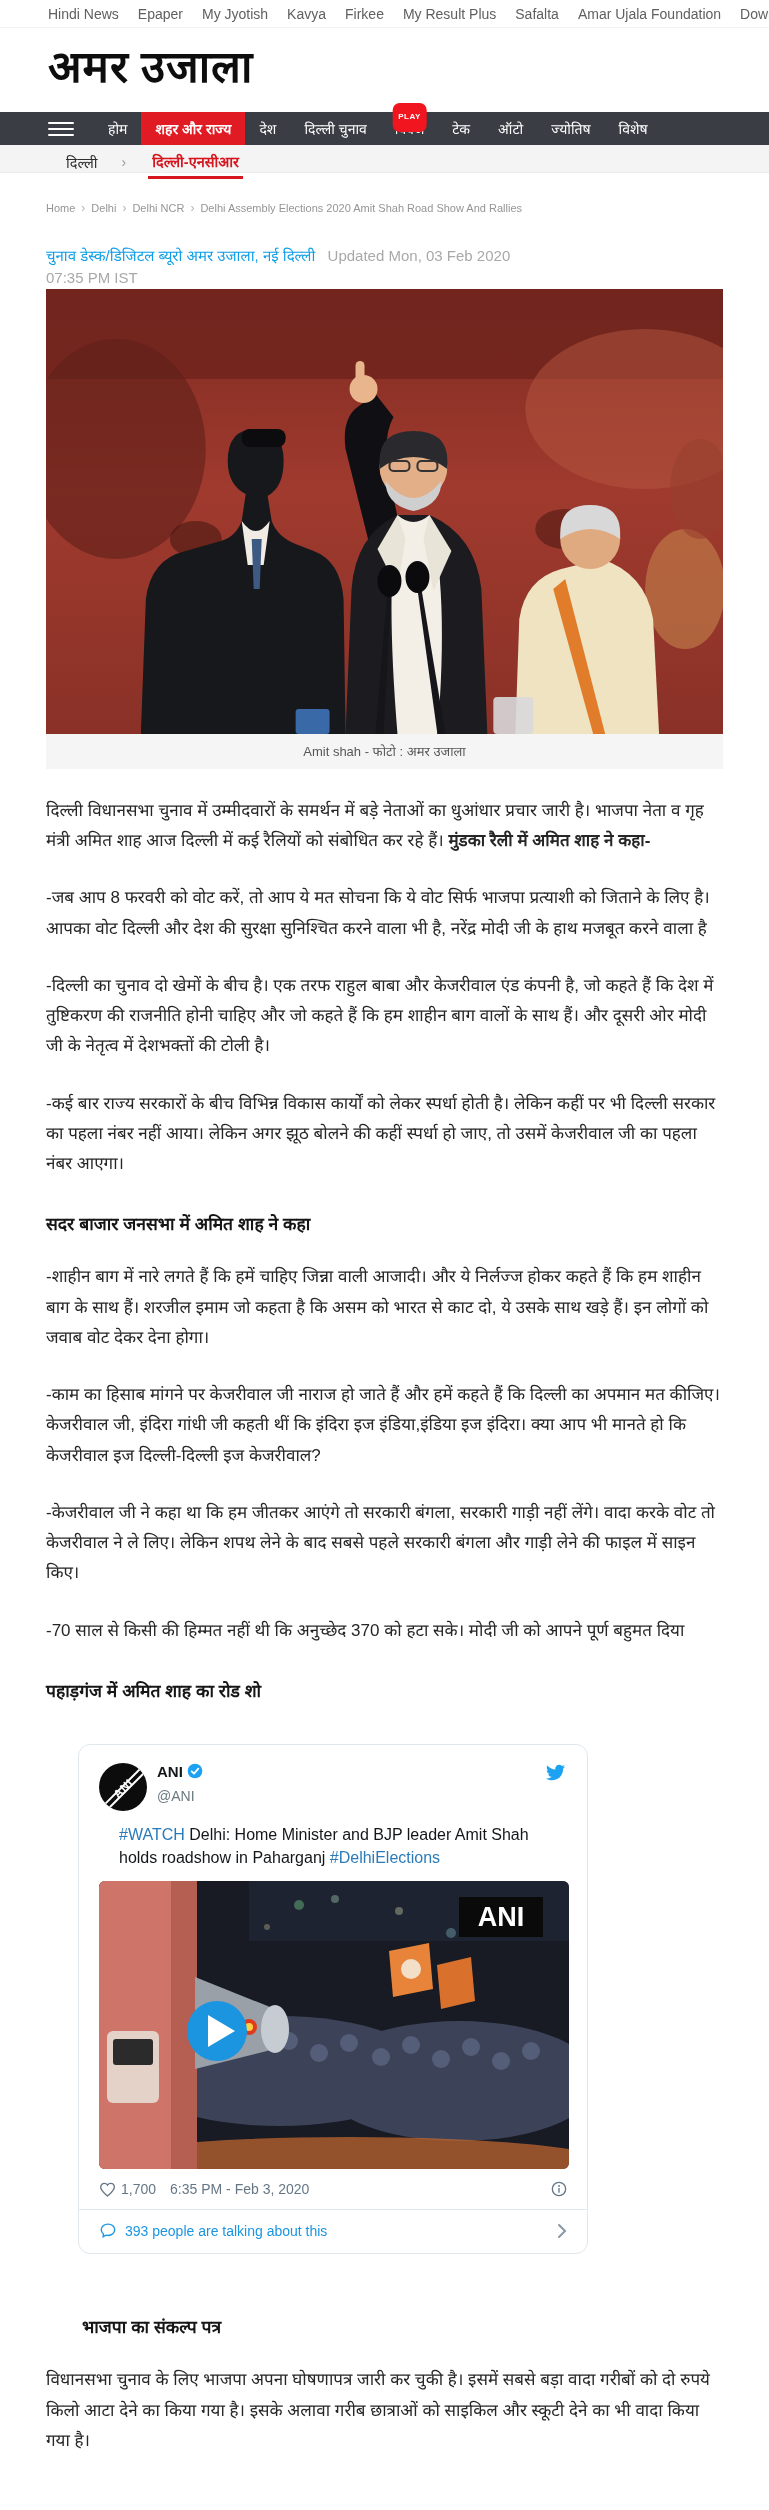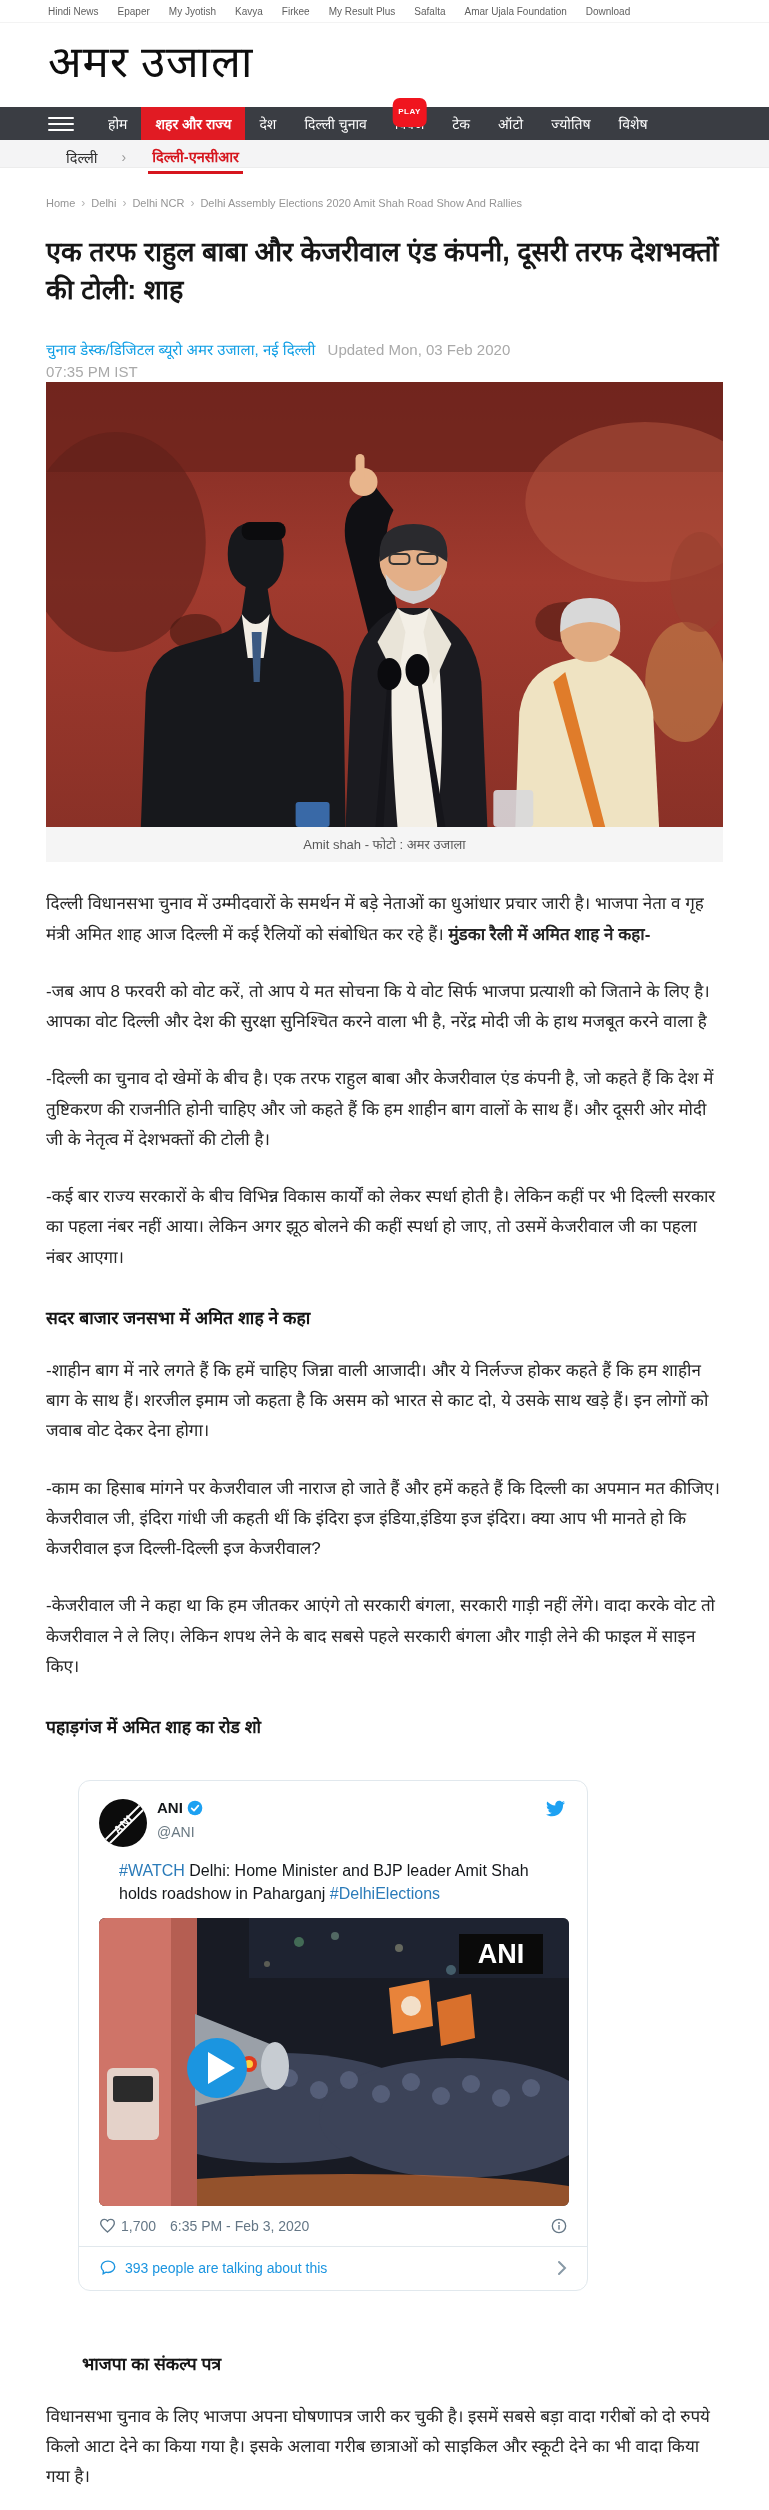--- a/index.html
+++ b/index.html
@@ -7,26 +7,26 @@
   body {
     width:769px; min-height:2510px; margin:0 auto;
     font-family:"Liberation Sans","DejaVu Sans",sans-serif;
     color:#222;
   }
   .container { padding:0 46px; }
 
   
   .topbar { padding:6px 0 5px; border-bottom:1px solid #f3f3f3; }
   .topbar-inner { display:flex; gap:19px; align-items:center; padding:0 48px; }
-  .topbar a { font-size:10px; color:#5f5f5f; text-decoration:none; white-space:nowrap; cursor:pointer; }
+  .topbar a { font-size:14px; color:#5f5f5f; text-decoration:none; white-space:nowrap; cursor:pointer; }
 
   
   .logo-row { padding:16px 48px 20px; }
   .logo {
-    display:inline-block; font-size:44px; font-weight:400; color:#0d0d0d;
+    display:inline-block; font-size:44px; font-weight:700; color:#0d0d0d;
     letter-spacing:1px; font-family:"Liberation Serif","DejaVu Serif",serif;
     cursor:pointer; line-height:1.1;
   }
 
   
   .mainnav { background:#3a3d43; height:33px; position:relative; }
   .mainnav-inner { display:flex; align-items:stretch; height:33px; padding-left:48px; }
   .hamburger { display:flex; flex-direction:column; justify-content:center; gap:4px; width:26px; margin-right:20px; cursor:pointer; }
   .hamburger span { display:block; height:2px; background:#fff; border-radius:1px; }
   .nav-item {
@@ -162,21 +162,20 @@
   <div class="breadcrumb">
     <a class="crumb">Home</a>
     <span class="crumb-sep">›</span>
     <a class="crumb">Delhi</a>
     <span class="crumb-sep">›</span>
     <a class="crumb">Delhi NCR</a>
     <span class="crumb-sep">›</span>
     <span class="crumb current">Delhi Assembly Elections 2020 Amit Shah Road Show And Rallies</span>
   </div>
 
-  <h1 class="article-title">एक तरफ राहुल बाबा और केजरीवाल एंड कंपनी, दूसरी तरफ देशभक्तों की टोली: शाह</h1>
 
   <div class="byline-row">
     <a class="byline-link">चुनाव डेस्क/डिजिटल ब्यूरो अमर उजाला, नई दिल्ली</a>
     <span class="updated">Updated Mon, 03 Feb 2020</span>
     <span class="updated-time">07:35 PM IST</span>
   </div>
 
   <figure class="hero">
     <svg class="hero-img" viewBox="0 0 678 445" preserveAspectRatio="none" xmlns="http://www.w3.org/2000/svg">
       <defs>
@@ -235,20 +234,21 @@
 
   <div class="article-body">
     <p class="bodypara"><span>दिल्ली विधानसभा चुनाव में उम्मीदवारों के समर्थन में बड़े नेताओं का धुआंधार प्रचार जारी है। भाजपा नेता व गृह मंत्री अमित शाह आज दिल्ली में कई रैलियों को संबोधित कर रहे हैं। </span><span class="bold-tail">मुंडका रैली में अमित शाह ने कहा-</span></p>
     <p class="bodypara">-जब आप 8 फरवरी को वोट करें, तो आप ये मत सोचना कि ये वोट सिर्फ भाजपा प्रत्याशी को जिताने के लिए है। आपका वोट दिल्ली और देश की सुरक्षा सुनिश्चित करने वाला भी है, नरेंद्र मोदी जी के हाथ मजबूत करने वाला है</p>
     <p class="bodypara">-दिल्ली का चुनाव दो खेमों के बीच है। एक तरफ राहुल बाबा और केजरीवाल एंड कंपनी है, जो कहते हैं कि देश में तुष्टिकरण की राजनीति होनी चाहिए और जो कहते हैं कि हम शाहीन बाग वालों के साथ हैं। और दूसरी ओर मोदी जी के नेतृत्व में देशभक्तों की टोली है।</p>
     <p class="bodypara">-कई बार राज्य सरकारों के बीच विभिन्न विकास कार्यों को लेकर स्पर्धा होती है। लेकिन कहीं पर भी दिल्ली सरकार का पहला नंबर नहीं आया। लेकिन अगर झूठ बोलने की कहीं स्पर्धा हो जाए, तो उसमें केजरीवाल जी का पहला नंबर आएगा।</p>
     <h2 class="subhead">सदर बाजार जनसभा में अमित शाह ने कहा</h2>
     <p class="bodypara">-शाहीन बाग में नारे लगते हैं कि हमें चाहिए जिन्ना वाली आजादी। और ये निर्लज्ज होकर कहते हैं कि हम शाहीन बाग के साथ हैं। शरजील इमाम जो कहता है कि असम को भारत से काट दो, ये उसके साथ खड़े हैं। इन लोगों को जवाब वोट देकर देना होगा।</p>
     <p class="bodypara">-काम का हिसाब मांगने पर केजरीवाल जी नाराज हो जाते हैं और हमें कहते हैं कि दिल्ली का अपमान मत कीजिए। केजरीवाल जी, इंदिरा गांधी जी कहती थीं कि इंदिरा इज इंडिया,इंडिया इज इंदिरा। क्या आप भी मानते हो कि केजरीवाल इज दिल्ली-दिल्ली इज केजरीवाल?</p>
     <p class="bodypara">-केजरीवाल जी ने कहा था कि हम जीतकर आएंगे तो सरकारी बंगला, सरकारी गाड़ी नहीं लेंगे। वादा करके वोट तो केजरीवाल ने ले लिए। लेकिन शपथ लेने के बाद सबसे पहले सरकारी बंगला और गाड़ी लेने की फाइल में साइन किए।</p>
+    <p class="bodypara">-70 साल से किसी की हिम्मत नहीं थी कि अनुच्छेद 370 को हटा सके। मोदी जी को आपने पूर्ण बहुमत दिया</p>
     <h2 class="subhead">पहाड़गंज में अमित शाह का रोड शो</h2>
 
     <div class="tweet-card">
       <div class="tweet-head">
         <div class="tweet-avatar">
           <span class="diag"></span>
             <span class="diag diag2"></span>
           <span class="avtxt">ANI</span>
         </div>
         <div class="tweet-id">

